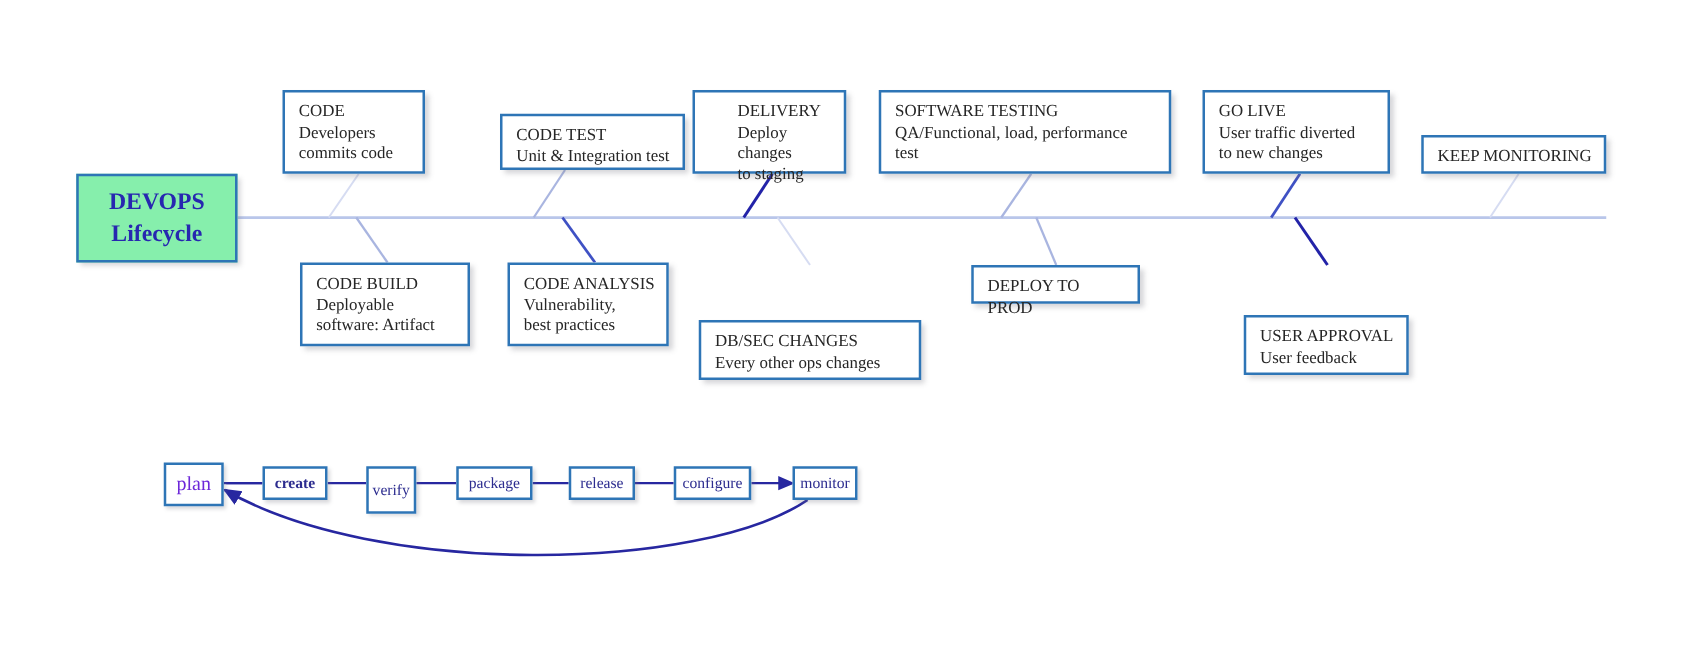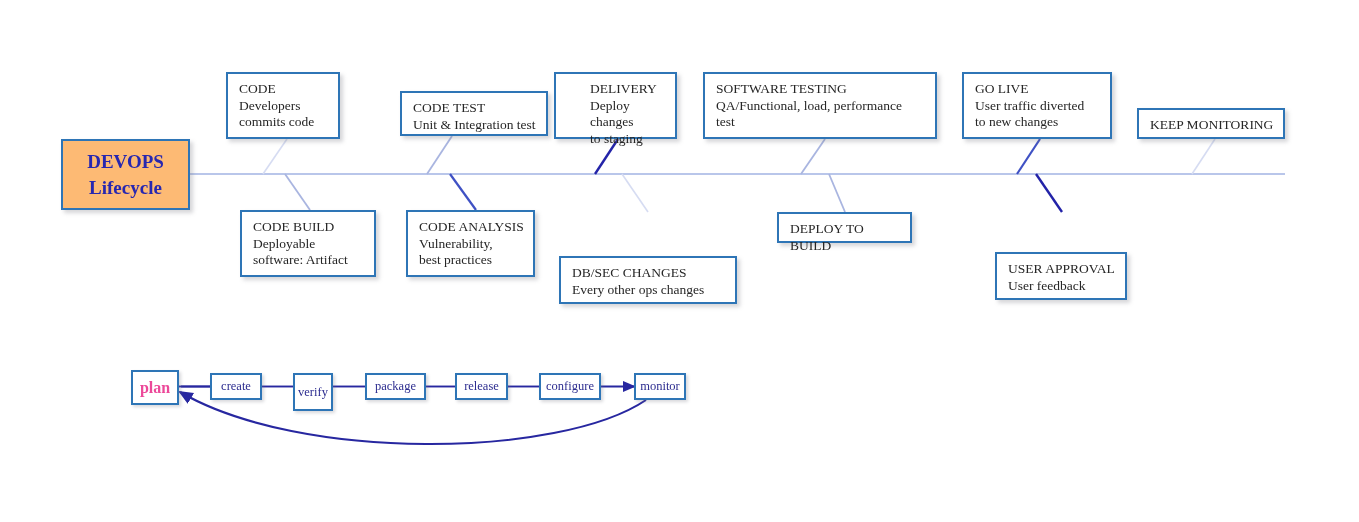--- a/index.html
+++ b/index.html
@@ -41,21 +41,21 @@
     line-height: 16.5px;
     padding: 7px 9px 7px 11px;
     white-space: pre-line;
     z-index: 3;
   }
 
   
   .root-node {
     position: absolute;
     box-sizing: border-box;
-    background: #fdba74;
+    background: #86efac;
     border: 2px solid #2e75b6;
     box-shadow: 3px 3px 4px rgba(120,120,130,0.30);
     color: #2727b0;
     font-weight: bold;
     font-size: 19px;
     line-height: 26px;
     display: flex;
     flex-direction: column;
     align-items: center;
     justify-content: center;
@@ -71,22 +71,21 @@
     box-shadow: 2px 2px 3px rgba(120,120,130,0.28);
     color: #2c2c8f;
     font-size: 12.5px;
     display: flex;
     align-items: center;
     justify-content: center;
     z-index: 3;
   }
   .stage.stage-plan {
     font-size: 16px;
-    color: #ec4899;
-    font-weight: bold;
+    color: #6d28d9;
   }
 
   
   .footer {
     position: absolute;
     right: 72px;
     top: 444px;
     color: #3b3bb3;
     font-size: 14.5px;
     z-index: 3;
@@ -155,27 +154,27 @@
     </div>
   <div id="bottom-branches">
       <div class="node" style="left: 240px; top: 210px; width: 136px; height: 67px;">CODE BUILD
 Deployable
 software: Artifact</div>
       <div class="node" style="left: 406px; top: 210px; width: 129px; height: 67px;">CODE ANALYSIS
 Vulnerability,
 best practices</div>
       <div class="node" style="left: 559px; top: 212px; width: 178px; height: 48px; margin-top: 44px;">DB/SEC CHANGES
 Every other ops changes</div>
-      <div class="node" style="left: 777px; top: 212px; width: 135px; height: 31px;">DEPLOY TO BUILD</div>
+      <div class="node" style="left: 777px; top: 212px; width: 135px; height: 31px;">DEPLOY TO PROD</div>
       <div class="node" style="left: 995px; top: 212px; width: 132px; height: 48px; margin-top: 40px;">USER APPROVAL
 User feedback</div>
     </div>
   <div id="pipeline-stages">
       <div class="stage stage-plan" style="left: 131px; top: 370px; width: 48px; height: 35px;">plan</div>
-      <div class="stage" style="left: 210px; top: 373px; width: 52px; height: 27px;">create</div>
+      <div class="stage" style="left: 210px; top: 373px; width: 52px; height: 27px; font-weight: bold;">create</div>
       <div class="stage" style="left: 293px; top: 373px; width: 40px; height: 38px;">verify</div>
       <div class="stage" style="left: 365px; top: 373px; width: 61px; height: 27px;">package</div>
       <div class="stage" style="left: 455px; top: 373px; width: 53px; height: 27px;">release</div>
       <div class="stage" style="left: 539px; top: 373px; width: 62px; height: 27px;">configure</div>
       <div class="stage" style="left: 634px; top: 373px; width: 52px; height: 27px;">monitor</div>
     </div>
 
 
 </div>
 

